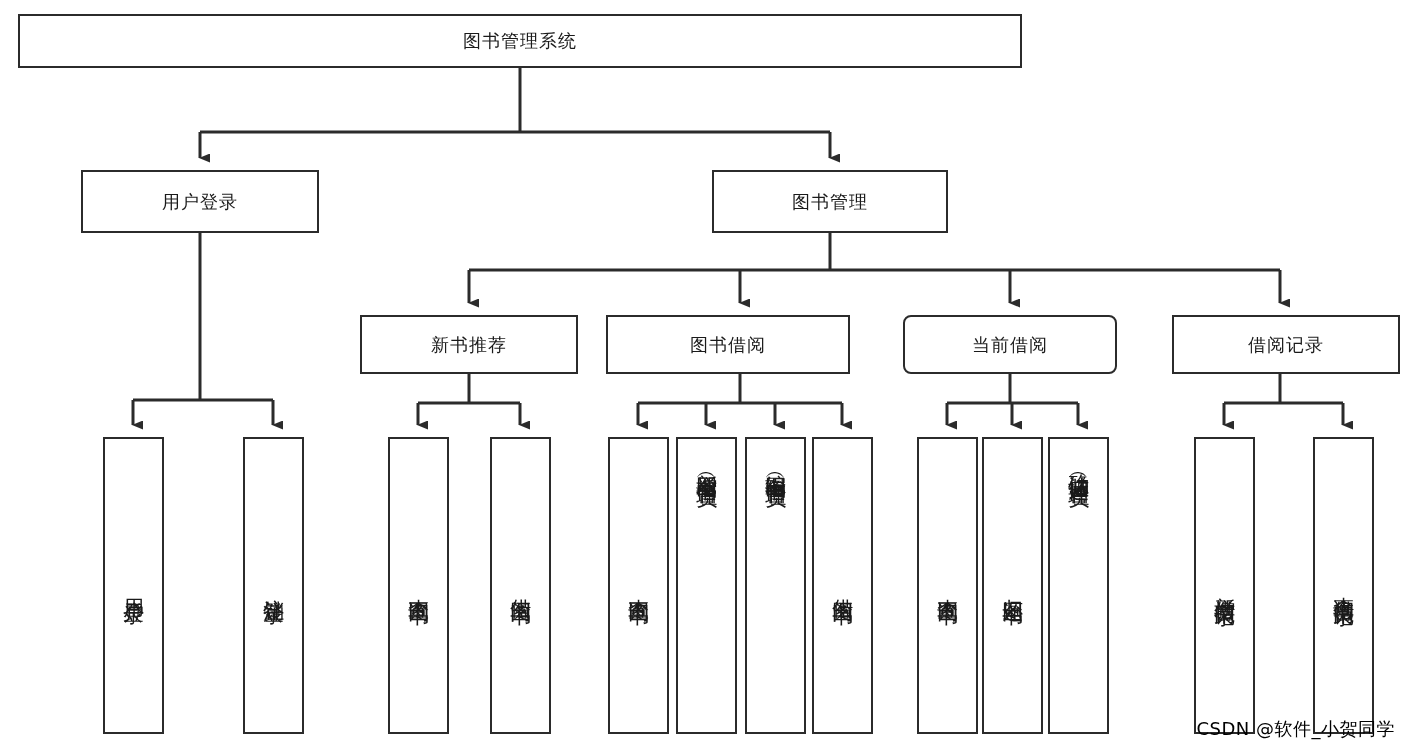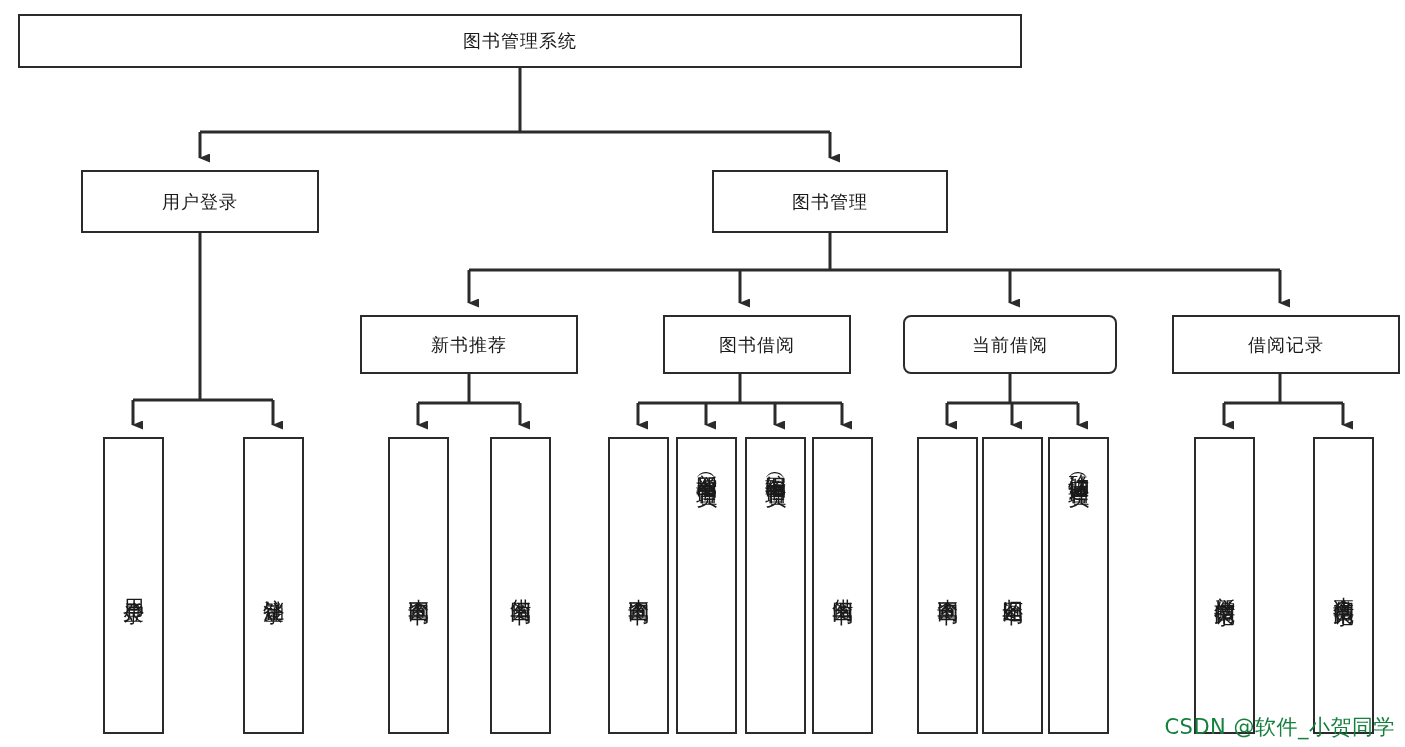--- a/index.html
+++ b/index.html
@@ -57,22 +57,22 @@
     white-space: nowrap;
   }
   .node.v.center {
     align-items: center;
     padding-top: 0;
   }
   .watermark {
     position: absolute;
     right: 10px;
     bottom: 6px;
-    font-size: 21px;
-    color: #15803d;
+    font-size: 18px;
+    color: #000000;
     letter-spacing: 0.5px;
     z-index: 5;
     white-space: nowrap;
   }
 </style>
 </head>
 <body>
 
 <div id="diagram">
 
@@ -133,21 +133,21 @@
   <div class="node h" style="left:81px; top:170px; width:238px; height:63px;">
     <span class="label">用户登录</span>
   </div>
   <div class="node h" style="left:360px; top:315px; width:218px; height:59px;">
     <span class="label">新书推荐</span>
   </div>
 
   <div class="node h" style="left:712px; top:170px; width:236px; height:63px;">
     <span class="label">图书管理</span>
   </div>
-  <div class="node h" style="left:663px; top:315px; width:188px; height:59px;">
+  <div class="node h" style="left:606px; top:315px; width:244px; height:59px;">
     <span class="label">图书借阅</span>
   </div>
   <div class="node h" style="left:903px; top:315px; width:214px; height:59px;border-radius:8px;">
     <span class="label">当前借阅</span>
   </div>
   <div class="node h" style="left:1172px; top:315px; width:228px; height:59px;">
     <span class="label">借阅记录</span>
   </div>
 
   <div class="node v center" style="left:103px; top:437px; width:61px; height:297px;">

